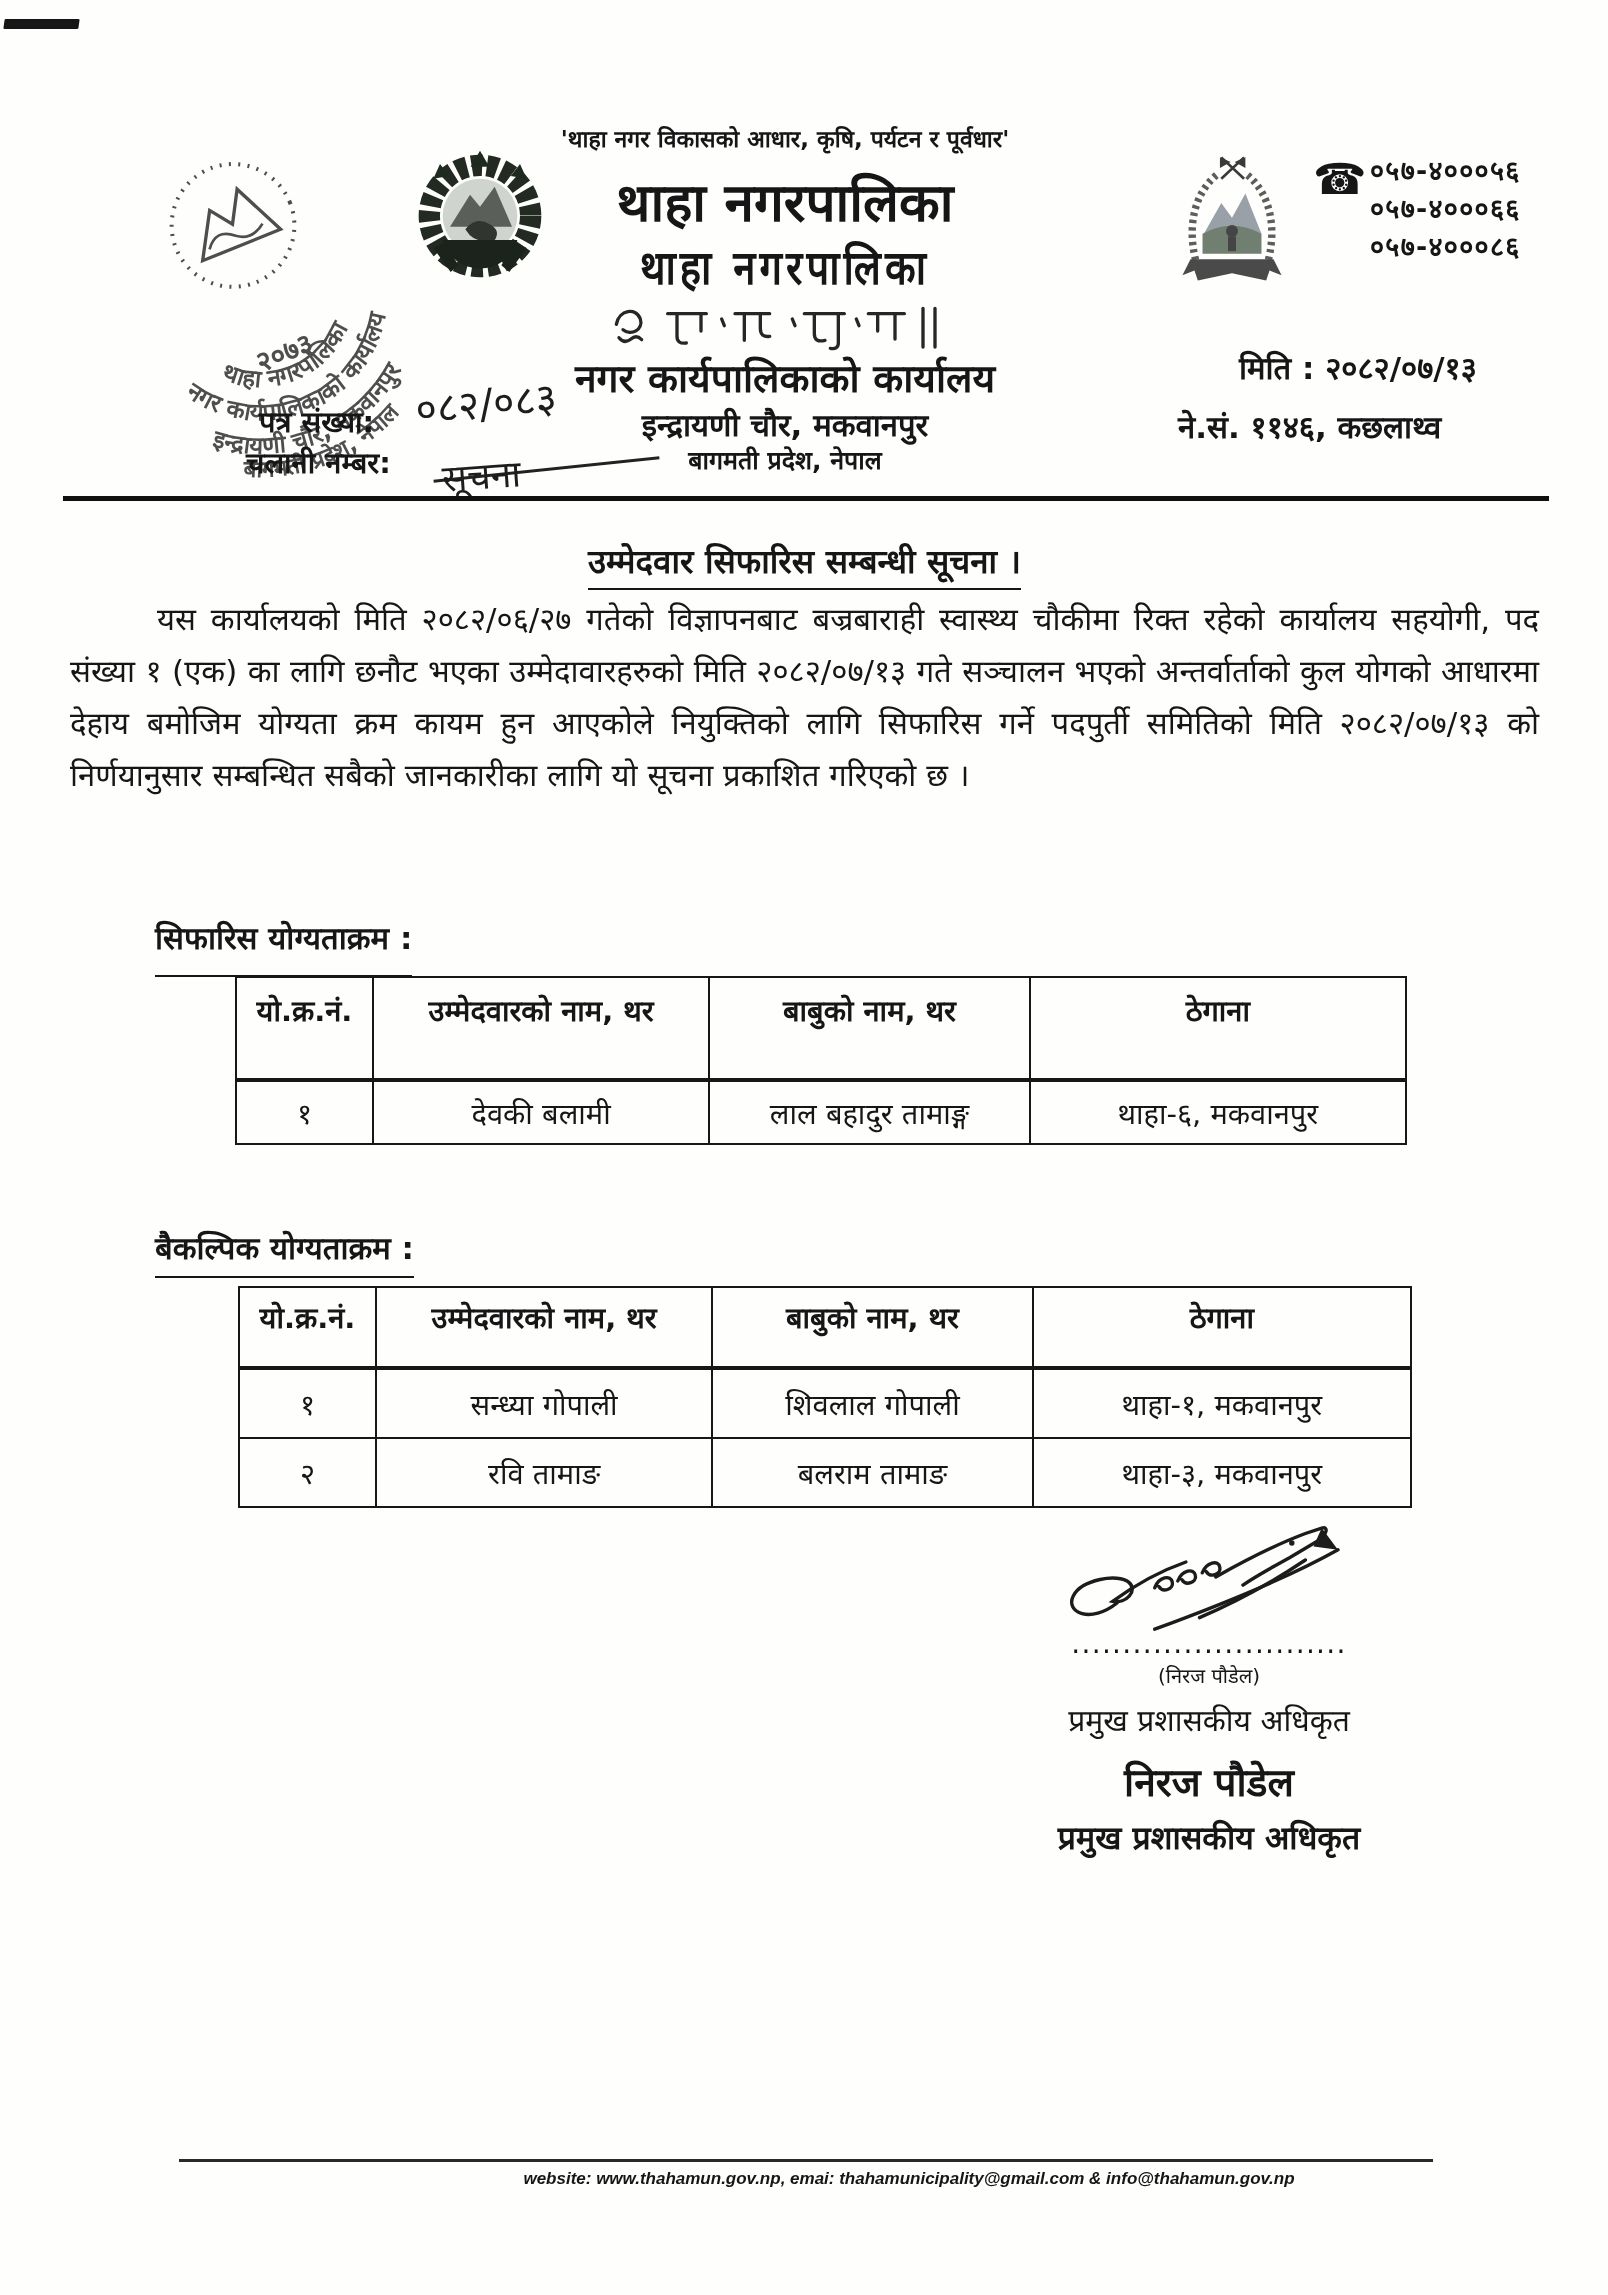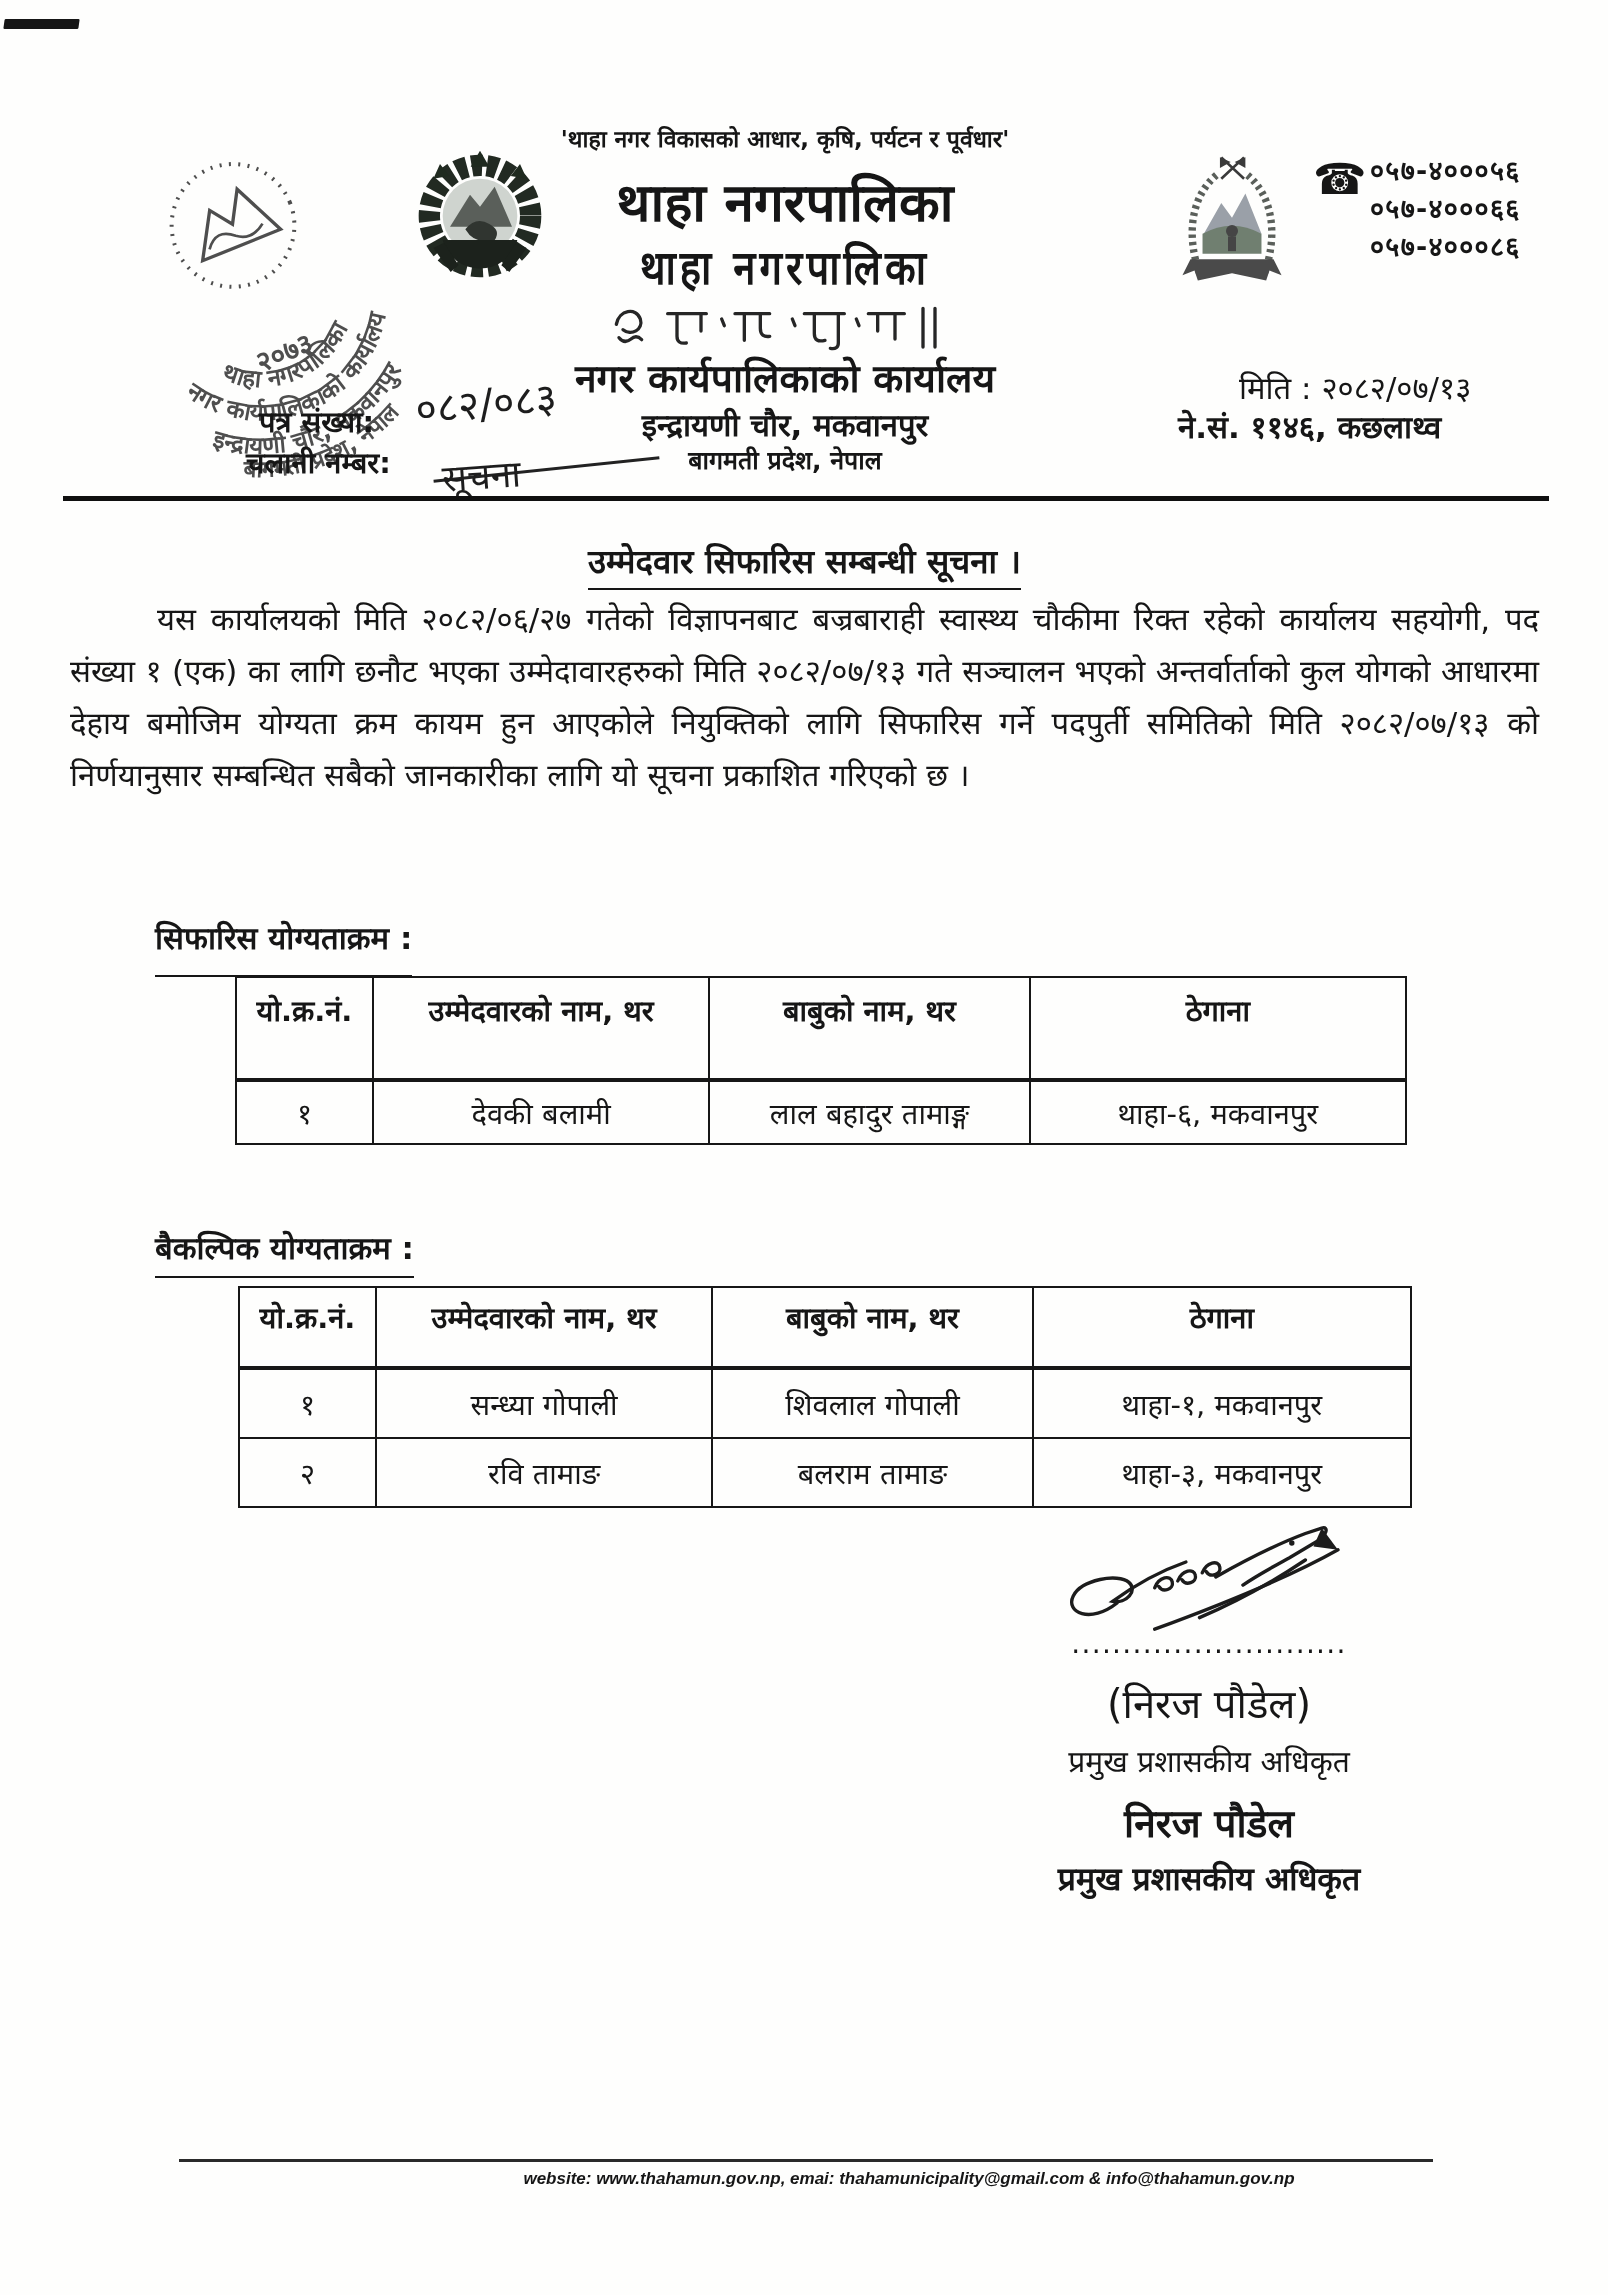--- a/index.html
+++ b/index.html
@@ -100,21 +100,21 @@
     <path d="M14,160 h124 l12,24 -18,-7 -5,15 -51,-11 -51,11 -5,-15 -18,7 Z" fill="#4a4a4a"></path>
   </svg>
 
   <div class="abs" style="left:1313px;top:158px;font-size:43px;line-height:43px">☎</div>
   <div class="abs b" style="left:1370px;top:152px;width:227px;font-size:27px;line-height:38px;letter-spacing:1.3px">
     <div>०५७-४०००५६</div>
     <div>०५७-४०००६६</div>
     <div>०५७-४०००८६</div>
   </div>
 
-  <div class="abs" style="left:1239px;top:366px;font-size:31px;font-weight:400">मिति : २०८२/०७/१३</div>
+  <div class="abs" style="left:1239px;top:346px;font-size:31px;font-weight:700">मिति : २०८२/०७/१३</div>
   <div class="abs" style="left:1178px;top:405px;font-size:31px;font-weight:700">ने.सं. ११४६, कछलाथ्व</div>
 
   <div class="abs xb" style="left:259px;top:401px;font-size:29px">पत्र संख्या:</div>
   <div class="abs hand" style="left:415px;top:374px;font-size:41px;transform:rotate(-5deg)">०८२/०८३</div>
   <div class="abs xb" style="left:246px;top:442px;font-size:29px">चलानी नम्बर:</div>
   <div class="abs" style="left:433px;top:468px;width:227px;height:3.3px;background:#222;transform:rotate(-6deg)"></div>
   <div class="abs hand" style="left:442px;top:449px;font-size:37px;transform:rotate(-4deg)">सूचना</div>
 
   <div class="abs" style="left:63px;top:496px;width:1486px;height:5.3px;background:#101010"></div>
 
@@ -194,21 +194,21 @@
         <path d="M95,116 C55,148 18,130 30,106 C42,82 96,72 112,86 C126,98 108,118 88,114 C118,92 156,70 196,56"></path>
         <path d="M150,94 c6,-16 24,-20 26,-8 c2,10 -14,16 -20,6 m28,-8 c6,-16 24,-20 26,-8 c2,10 -14,16 -20,6 m30,-10 c6,-16 24,-20 26,-8 c2,10 -14,16 -20,6"></path>
         <path d="M240,78 C300,44 340,26 372,14 L396,6 C408,3 402,18 390,25 L348,50 C330,60 300,76 280,90"></path>
         <path d="M420,38 C340,83 240,122 150,155"></path>
         <path d="M372,53 C320,88 262,118 216,138"></path>
       </g>
       <path d="M396,6 L420,38 L384,33 Z" fill="#1c1c1c"></path>
       <circle cx="352" cy="28" r="4" fill="#1c1c1c"></circle>
     </svg>
     <div style="font-size:28px;letter-spacing:1.3px;margin-top:-9.4px">...........................</div>
-    <div style="font-size:40px;margin-top:15px">(निरज पौडेल)</div>
+    <div style="font-size:20px;margin-top:2px">(निरज पौडेल)</div>
     <div style="font-size:30px;margin-top:10.7px">प्रमुख प्रशासकीय अधिकृत</div>
     <div class="xb" style="font-size:39px;margin-top:13.4px">निरज पौडेल</div>
     <div class="xb" style="font-size:32px;margin-top:8px">प्रमुख प्रशासकीय अधिकृत</div>
   </div>
 
   <div class="abs" style="left:179px;top:2159px;width:1254px;height:2.7px;background:#2a2a2a"></div>
   <div class="abs c footer-text" style="left:281px;top:2169px;width:1256px;font-size:17px">website: www.thahamun.gov.np,  emai: thahamunicipality@gmail.com &amp; info@thahamun.gov.np</div>
 
 </div>
 

